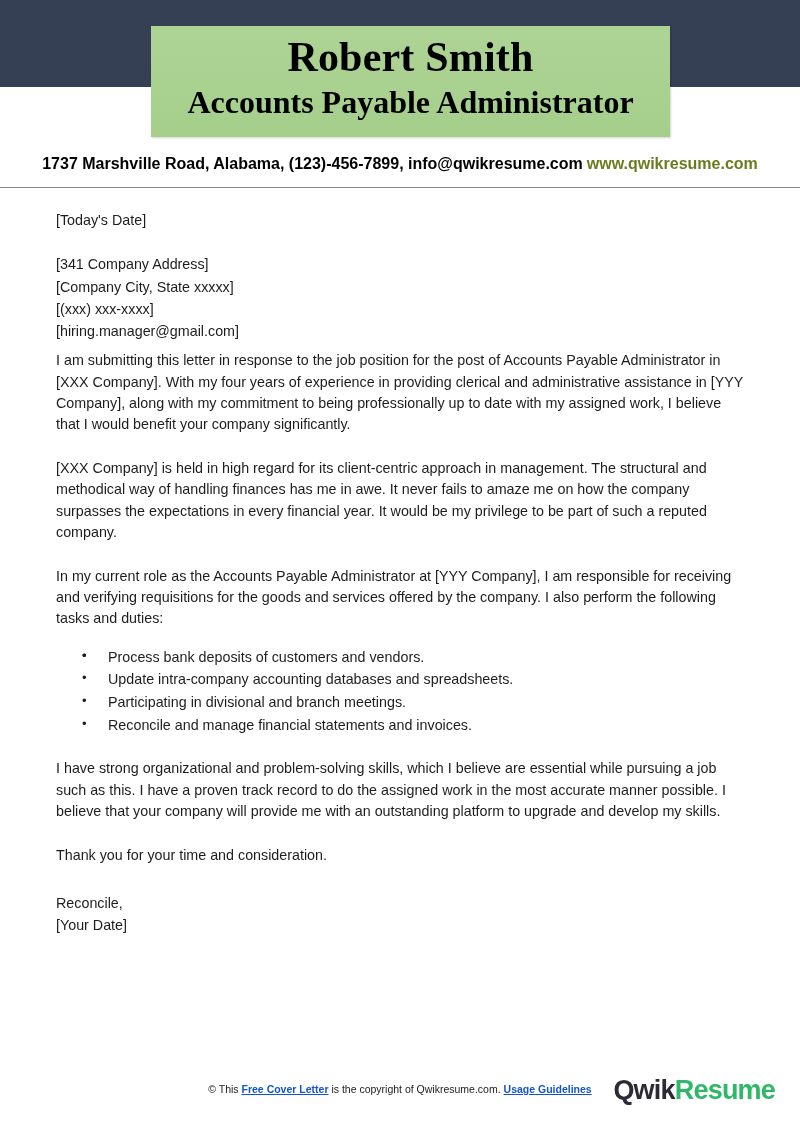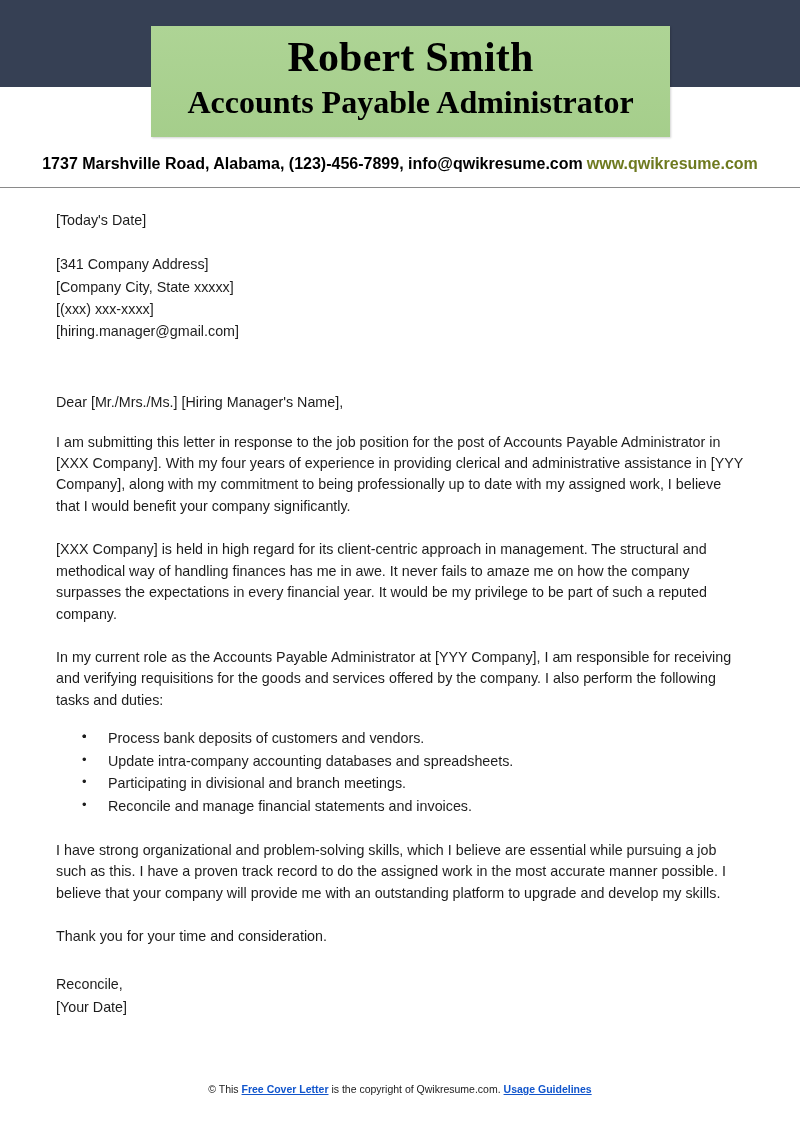--- a/index.html
+++ b/index.html
@@ -196,21 +196,20 @@
 
   <div class="block date-line">[Today's Date]</div>
 
   <div class="block recipient">
     <div>[341 Company Address]</div>
     <div>[Company City, State xxxxx]</div>
     <div>[(xxx) xxx-xxxx]</div>
     <div>[hiring.manager@gmail.com]</div>
   </div>
 
-  <div class="block salutation">Dear [Mr./Mrs./Ms.] [Hiring Manager's Name],</div>
 
   <p class="para">I am submitting this letter in response to the job position for the post of Accounts Payable Administrator in [XXX Company]. With my four years of experience in providing clerical and administrative assistance in [YYY Company], along with my commitment to being professionally up to date with my assigned work, I believe that I would benefit your company significantly.</p>
 
   <p class="para">[XXX Company] is held in high regard for its client-centric approach in management. The structural and methodical way of handling finances has me in awe. It never fails to amaze me on how the company surpasses the expectations in every financial year. It would be my privilege to be part of such a reputed company.</p>
 
   <p class="para tight">In my current role as the Accounts Payable Administrator at [YYY Company], I am responsible for receiving and verifying requisitions for the goods and services offered by the company. I also perform the following tasks and duties:</p>
 
   <ul class="duties">
     <li>
       <span class="bullet-dot">•</span>
@@ -242,13 +241,16 @@
     <div>[Your Date]</div>
   </div>
 
 </div>
 
 <div class="footer">
   <div class="copyright">
     <span>© This </span><span class="lnk">Free Cover Letter</span><span> is the copyright of Qwikresume.com. </span><span class="lnk">Usage Guidelines</span>
   </div>
 
+  <div class="logo">
+    <span class="lg-qwik">Qwik</span><span class="lg-resume">Resume</span>
+  </div>
 </div>
 
 </body></html>

